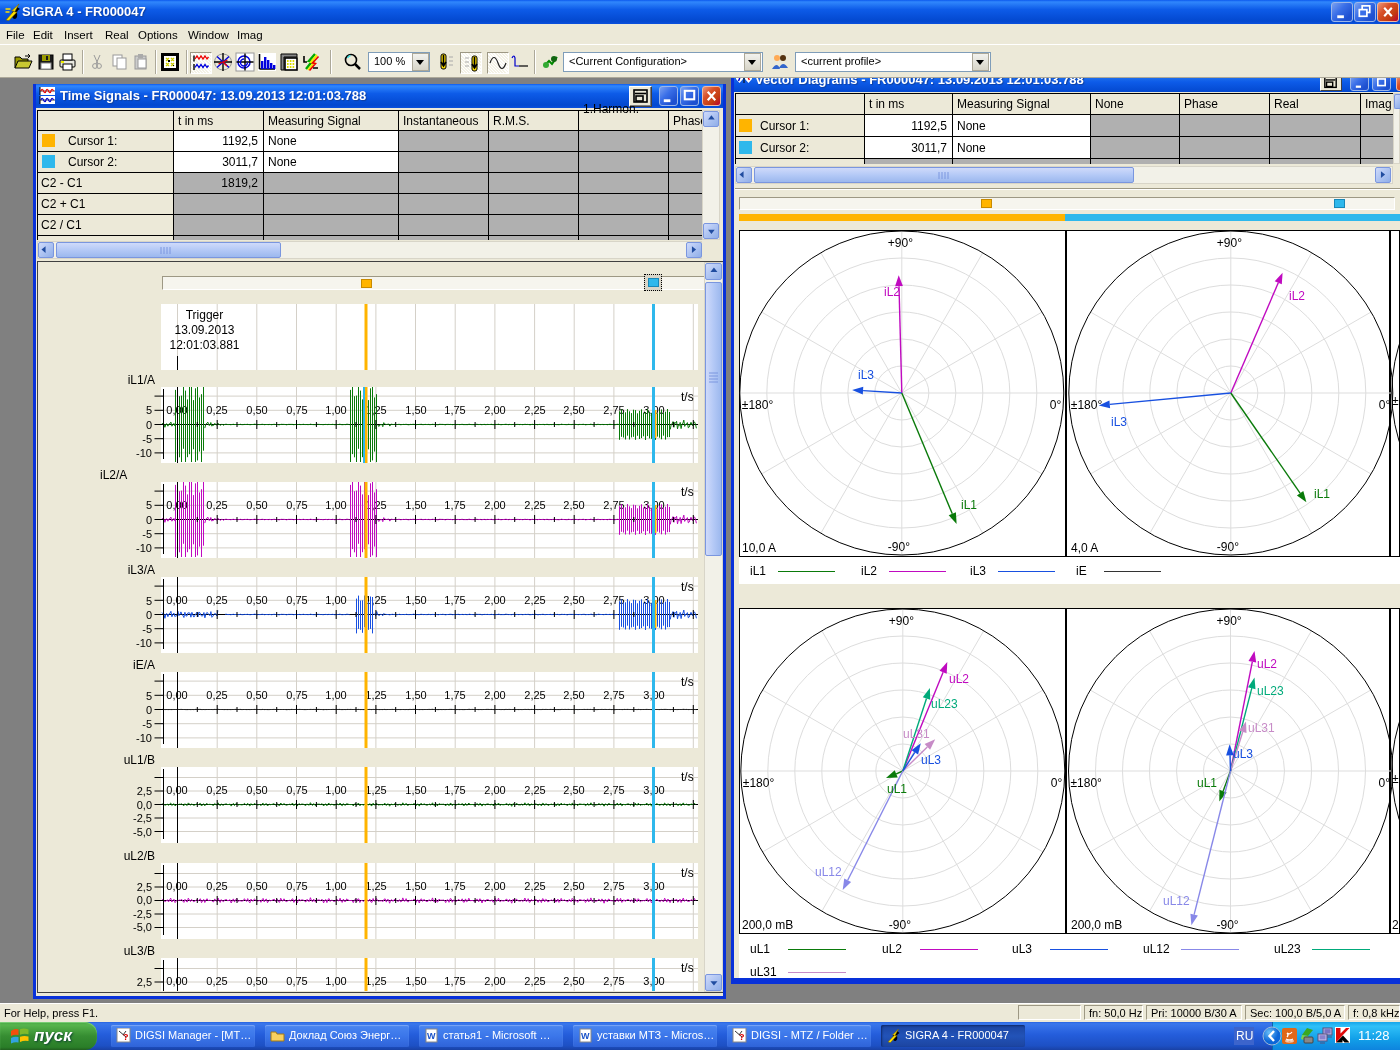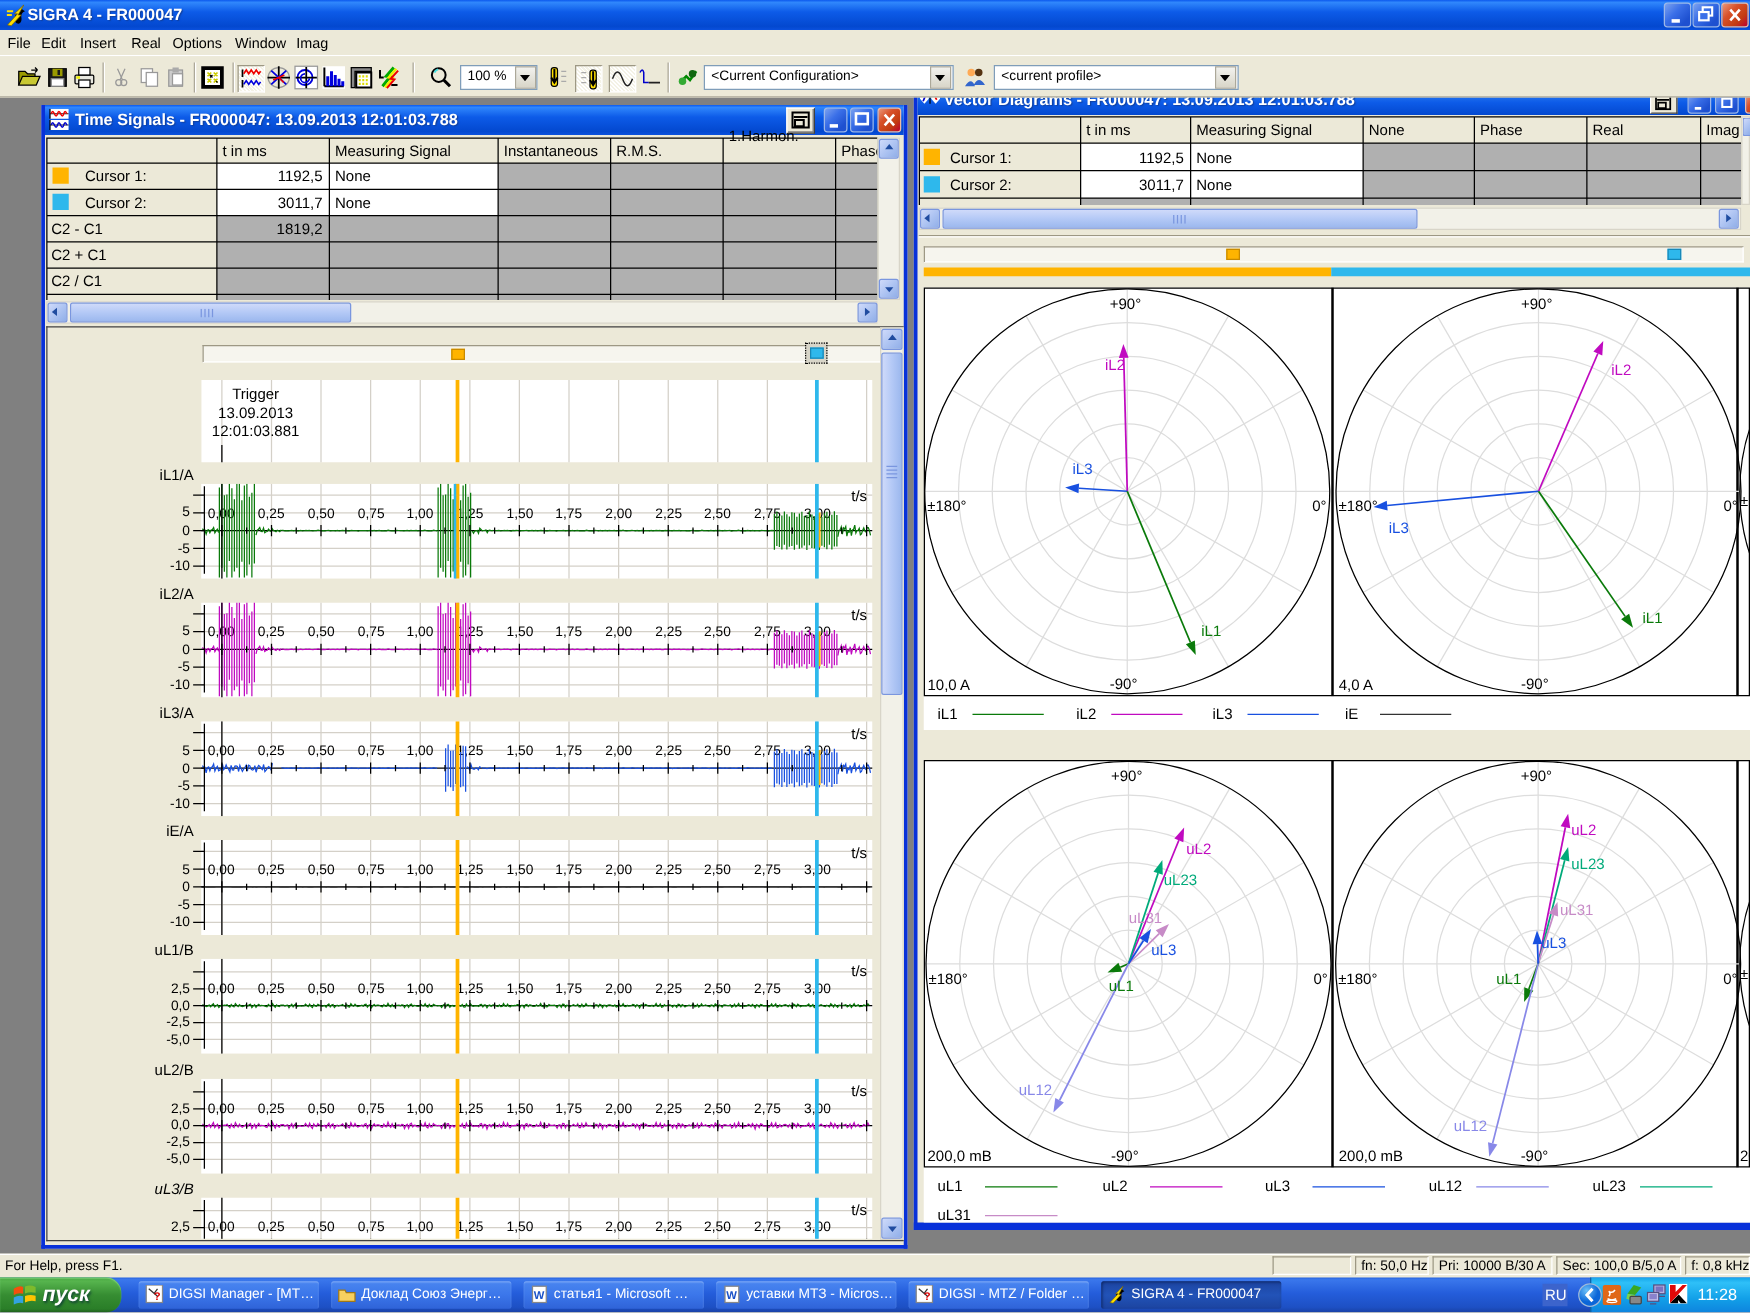--- a/index.html
+++ b/index.html
@@ -275,21 +275,21 @@
           <path d="M16.5 33.0v9.0M36.3 35.0v5.0M56.2 33.0v9.0M76.0 35.0v5.0M95.8 33.0v9.0M115.7 35.0v5.0M135.5 33.0v9.0M155.4 35.0v5.0M175.2 33.0v9.0M195.0 35.0v5.0M214.9 33.0v9.0M234.7 35.0v5.0M254.5 33.0v9.0M274.4 35.0v5.0M294.2 33.0v9.0M314.1 35.0v5.0M333.9 33.0v9.0M353.7 35.0v5.0M373.6 33.0v9.0M393.4 35.0v5.0M413.2 33.0v9.0M433.1 35.0v5.0M452.9 33.0v9.0M472.8 35.0v5.0M492.6 33.0v9.0M512.4 35.0v5.0M532.3 33.0v9.0" stroke="#000" fill="none"></path>
           <path d="M-6.5 9.1h9M-6.5 23.3h9M-6.5 37.5h9M-6.5 51.7h9M-6.5 65.9h9" stroke="#000" fill="none"></path>
           <line x1="2.5" y1="2" x2="2.5" y2="72" stroke="#000" stroke-width="1"></line>
           <line x1="494.5" y1="23" x2="494.5" y2="51" stroke="#ffb400" stroke-width="2"></line>
           <line x1="16.5" y1="0" x2="16.5" y2="76" stroke="#000" stroke-width="1"></line>
           <line x1="205" y1="0" x2="205" y2="76" stroke="#ffb400" stroke-width="3"></line>
           <line x1="492.5" y1="0" x2="492.5" y2="76" stroke="#2eb8ec" stroke-width="3"></line>
         </g>
       </g>
     </svg>
-<div class="tx" style="left:0px;top:468.1px;left:100px;width:55px;text-align:right;font-size:12px;">iL2/A</div>
+<div class="tx" style="left:0px;top:468.1px;left:100px;width:55px;text-align:left;font-size:12px;">iL2/A</div>
 <div class="tx" style="left:0px;top:499.40000000000003px;left:114px;width:38px;text-align:right;font-size:11px;">5</div>
 <div class="tx" style="left:0px;top:513.6px;left:114px;width:38px;text-align:right;font-size:11px;">0</div>
 <div class="tx" style="left:0px;top:527.8000000000001px;left:114px;width:38px;text-align:right;font-size:11px;">-5</div>
 <div class="tx" style="left:0px;top:542.0px;left:114px;width:38px;text-align:right;font-size:11px;">-10</div>
 <svg style="left:146px;top:577.2px" width="552" height="76" viewBox="0 0 552 76" preserveAspectRatio="xMinYMin slice">
       <g>
         <g transform="translate(15,0)">
           <rect x="0" y="0" width="537" height="76" fill="#fff"></rect>
           <line x1="16.5" y1="0" x2="16.5" y2="76" stroke="#d4d0c8" stroke-width="1"></line>
           <line x1="56.2" y1="0" x2="56.2" y2="76" stroke="#d4d0c8" stroke-width="1"></line>
@@ -551,21 +551,21 @@
           </g>
           <path d="M16.5 33.0v9.0M36.3 35.0v5.0M56.2 33.0v9.0M76.0 35.0v5.0M95.8 33.0v9.0M115.7 35.0v5.0M135.5 33.0v9.0M155.4 35.0v5.0M175.2 33.0v9.0M195.0 35.0v5.0M214.9 33.0v9.0M234.7 35.0v5.0M254.5 33.0v9.0M274.4 35.0v5.0M294.2 33.0v9.0M314.1 35.0v5.0M333.9 33.0v9.0M353.7 35.0v5.0M373.6 33.0v9.0M393.4 35.0v5.0M413.2 33.0v9.0M433.1 35.0v5.0M452.9 33.0v9.0M472.8 35.0v5.0M492.6 33.0v9.0M512.4 35.0v5.0M532.3 33.0v9.0" stroke="#000" fill="none"></path>
           <path d="M-6.5 10.5h9M-6.5 24.0h9M-6.5 37.5h9M-6.5 51.0h9M-6.5 64.5h9" stroke="#000" fill="none"></path>
           <line x1="2.5" y1="2" x2="2.5" y2="72" stroke="#000" stroke-width="1"></line>
           <line x1="16.5" y1="0" x2="16.5" y2="76" stroke="#000" stroke-width="1"></line>
           <line x1="205" y1="0" x2="205" y2="76" stroke="#ffb400" stroke-width="3"></line>
           <line x1="492.5" y1="0" x2="492.5" y2="76" stroke="#2eb8ec" stroke-width="3"></line>
         </g>
       </g>
     </svg>
-<div class="tx" style="left:0px;top:943.6px;left:100px;width:55px;text-align:right;font-size:12px;font-style:italic;">uL3/B</div>
+<div class="tx" style="left:0px;top:943.6px;left:100px;width:55px;text-align:right;font-size:12px;">uL3/B</div>
 <div class="tx" style="left:0px;top:975.6px;left:114px;width:38px;text-align:right;font-size:11px;">2,5</div>
 <div class="" style="left:704px;top:262px;width:19px;height:730px;background:#f2f1e8;border:1px solid #d8d5c8;"></div>
 <div style="left:705px;top:263px;width:17px;height:17px;background:linear-gradient(135deg,#cfdafa,#aec4f2 50%,#90aee8);border:1px solid #7a96df;border-radius:2px;">
       <svg width="15" height="15" viewBox="0 0 17 15">
         <polygon points="5,8 9,3 13,8" fill="#204ca0"></polygon>
       </svg>
     </div>
 <div style="left:705px;top:974px;width:17px;height:17px;background:linear-gradient(135deg,#cfdafa,#aec4f2 50%,#90aee8);border:1px solid #7a96df;border-radius:2px;">
       <svg width="15" height="15" viewBox="0 0 17 15">
         <polygon points="5,6 9,11 13,6" fill="#204ca0"></polygon>

